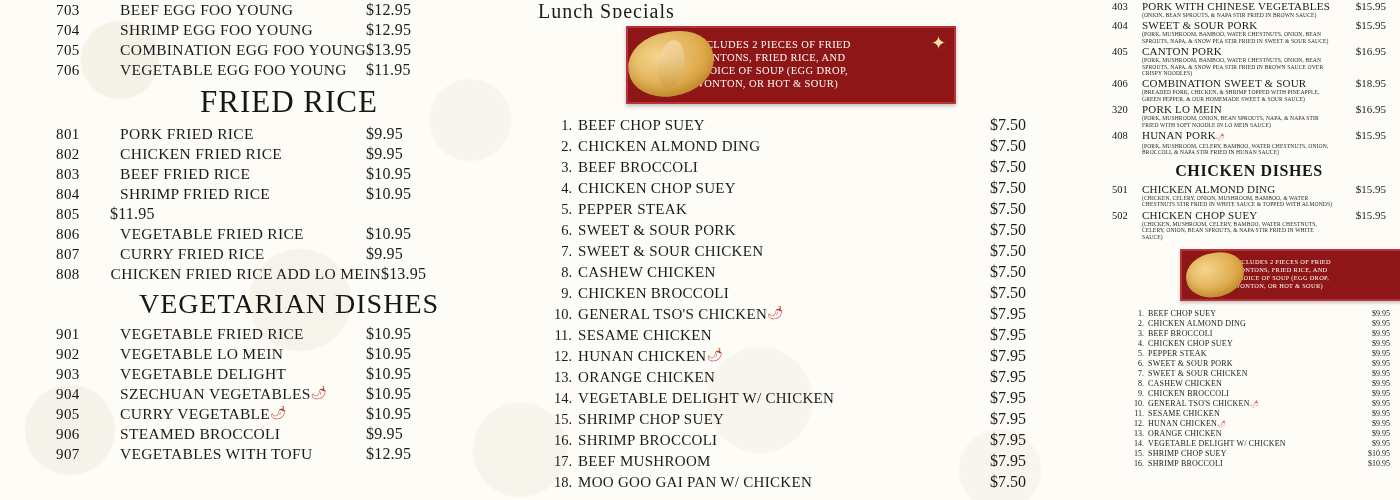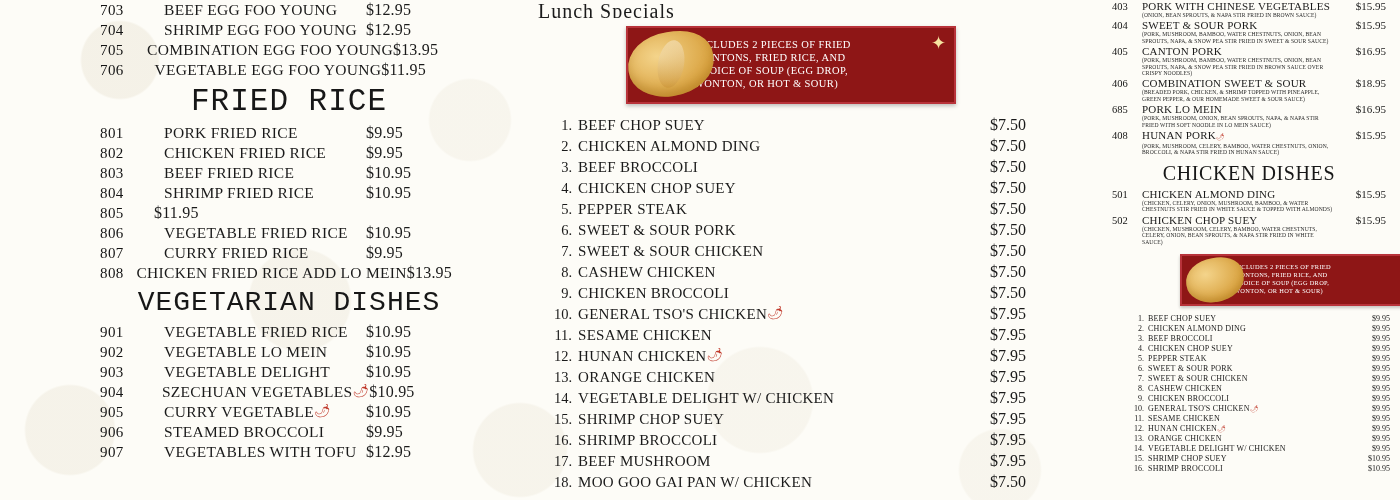--- a/index.html
+++ b/index.html
@@ -24,38 +24,37 @@
       linear-gradient(#fdfcf7,#fdfcf7);
     pointer-events:none;
   }
   .panel{position:absolute;}
 
   
   #left{left:0;top:0;width:538px;height:500px;}
   .row{
     position:relative;display:flex;align-items:baseline;
     padding:1px 0 1px 0;
-    margin-left:44px;
   }
   .num{
     width:54px;text-align:left;padding-left:56px;
     font-size:15px;letter-spacing:.4px;color:#141414;
     font-variant:normal;
   }
   .name{
     flex:1;font-size:15.5px;text-transform:uppercase;letter-spacing:.3px;
     padding-left:10px;white-space:nowrap;
   }
   .price{
     width:86px;text-align:left;font-size:16px;letter-spacing:.2px;padding-right:86px;
   }
   .section-title{
     text-align:center;font-size:31px;letter-spacing:1px;
     text-transform:uppercase;margin:4px 0 4px 0;color:#171717;
-    font-family:Liberation Mono, monospace;
+    font-family:Liberation Serif, serif;
     padding-left:40px;
   }
   .section-title.small{font-size:28px;}
   .spice{color:#c0392b;font-size:13px;vertical-align:2px;}
 
   
   #center{left:538px;top:0;width:560px;height:500px;}
   .c-head{
     text-align:left;font-size:20px;letter-spacing:1px;color:#1b1b1b;
     height:18px;overflow:hidden;
@@ -88,22 +87,22 @@
 
   
   #right{left:1098px;top:0;width:302px;height:500px;}
   .r-row{display:flex;align-items:flex-start;padding:0 0 1px 0;justify-content:space-between;}
   .r-num{width:30px;font-size:10.5px;padding-left:14px;padding-top:1px;color:#141414;}
   .r-body{flex:1;padding-right:4px;}
   .r-name{font-size:11px;text-transform:uppercase;letter-spacing:.2px;line-height:12px;}
   .r-desc{font-size:5.6px;line-height:6.4px;text-transform:uppercase;color:#2a2a2a;letter-spacing:.1px;}
   .r-price{width:48px;text-align:right;font-size:11px;padding-right:14px;}
   .r-title{
-    text-align:center;font-size:20px;letter-spacing:.6px;text-transform:uppercase;
-    margin:5px 0 3px 0;color:#171717;
+    text-align:center;font-size:16px;letter-spacing:.6px;text-transform:uppercase;
+    margin:5px 0 3px 0;color:#171717;font-weight:bold;
   }
   .r-ribbon-wrap{position:relative;height:66px;margin-top:2px;}
   .r-ribbon{
     position:absolute;left:82px;top:6px;width:242px;height:52px;
     background:#8e1616;border:2px solid #b8333a;color:#fff;
     box-sizing:border-box;padding:7px 8px 7px 52px;
     box-shadow:0 2px 3px rgba(0,0,0,.22);
   }
   .r-ribbon p{margin:0;font-size:6.4px;line-height:8px;text-transform:uppercase;letter-spacing:.3px;}
   .r-cookie{
@@ -364,21 +363,21 @@
       </div>
       <div class="r-row">
         <div class="r-num">406</div>
         <div class="r-body">
           <div class="r-name">Combination Sweet &amp; Sour</div>
           <div class="r-desc">(breaded pork, chicken, &amp; shrimp topped with pineapple, green pepper, &amp; our homemade sweet &amp; sour sauce)</div>
         </div>
         <div class="r-price">$18.95</div>
       </div>
       <div class="r-row">
-        <div class="r-num">685</div>
+        <div class="r-num">320</div>
         <div class="r-body">
           <div class="r-name">Pork Lo Mein</div>
           <div class="r-desc">(pork, mushroom, onion, bean sprouts, napa, &amp; napa stir fried with soft noodle in lo mein sauce)</div>
         </div>
         <div class="r-price">$16.95</div>
       </div>
       <div class="r-row">
         <div class="r-num">408</div>
         <div class="r-body">
           <div class="r-name">Hunan Pork<span class="rspice">🌶</span></div>

